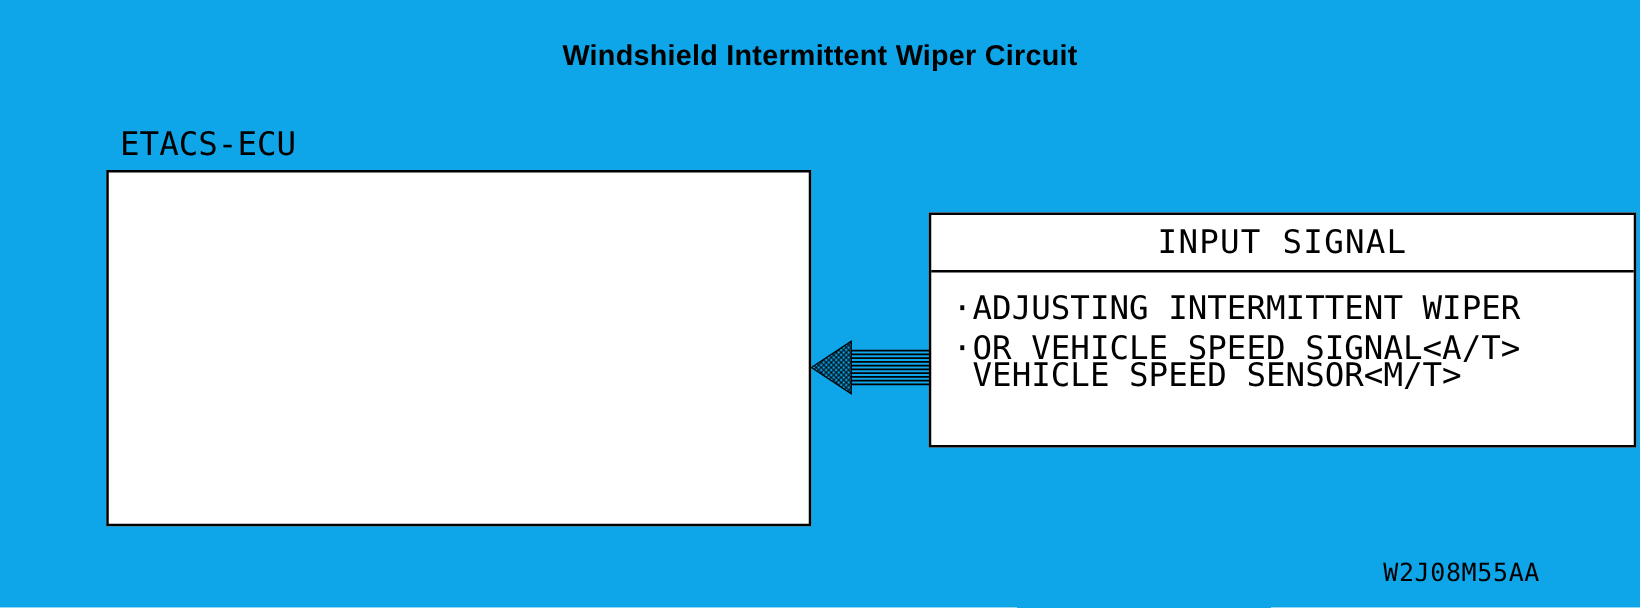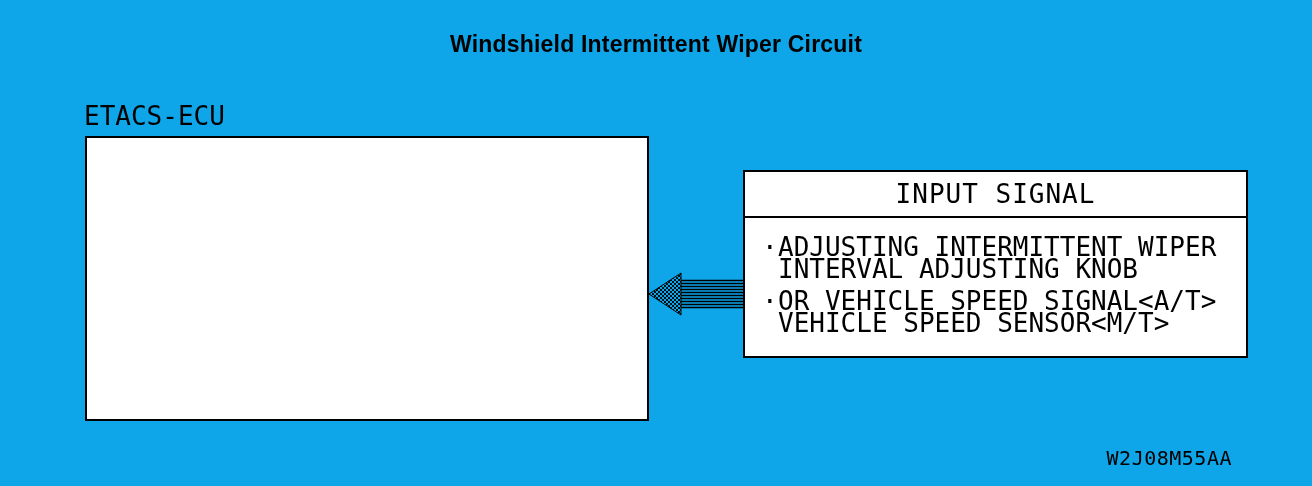--- a/index.html
+++ b/index.html
@@ -23,41 +23,41 @@
     width: 1312px;
     text-align: center;
     font-family: "Liberation Sans", sans-serif;
     font-weight: bold;
     font-size: 23px;
     line-height: 28px;
     letter-spacing: 0.2px;
   }
   .ecu-label {
     position: absolute;
-    left: 84px;
+    left: 96px;
     top: 102px;
     font-size: 26px;
     line-height: 28px;
     white-space: nowrap;
   }
   .ecu-box {
     position: absolute;
     left: 85px;
     top: 136px;
     width: 564px;
     height: 285px;
     border: 2px solid #000000;
     box-sizing: border-box;
     background: #ffffff;
   }
   .input-box {
     position: absolute;
     left: 743px;
     top: 170px;
-    width: 505px;
+    width: 566px;
     height: 188px;
     border: 2px solid #000000;
     box-sizing: border-box;
     background: #ffffff;
   }
   .input-header {
     height: 44px;
     line-height: 44px;
     border-bottom: 2px solid #000000;
     text-align: center;
@@ -112,21 +112,20 @@
   <div class="ecu-box"></div>
 
   <div class="input-box">
     <div class="input-header">INPUT SIGNAL</div>
     <div class="input-body">
 
       <div class="bullet-item">
         <span class="bullet">·</span>
         <div class="item-lines">
           <div>ADJUSTING INTERMITTENT WIPER</div>
-          <div>INTERVAL ADJUSTING KNOB</div>
         </div>
       </div>
 
       <div class="bullet-item">
         <span class="bullet">·</span>
         <div class="item-lines">
           <div>OR VEHICLE SPEED SIGNAL&lt;A/T&gt;</div>
           <div>VEHICLE SPEED SENSOR&lt;M/T&gt;</div>
         </div>
       </div>

